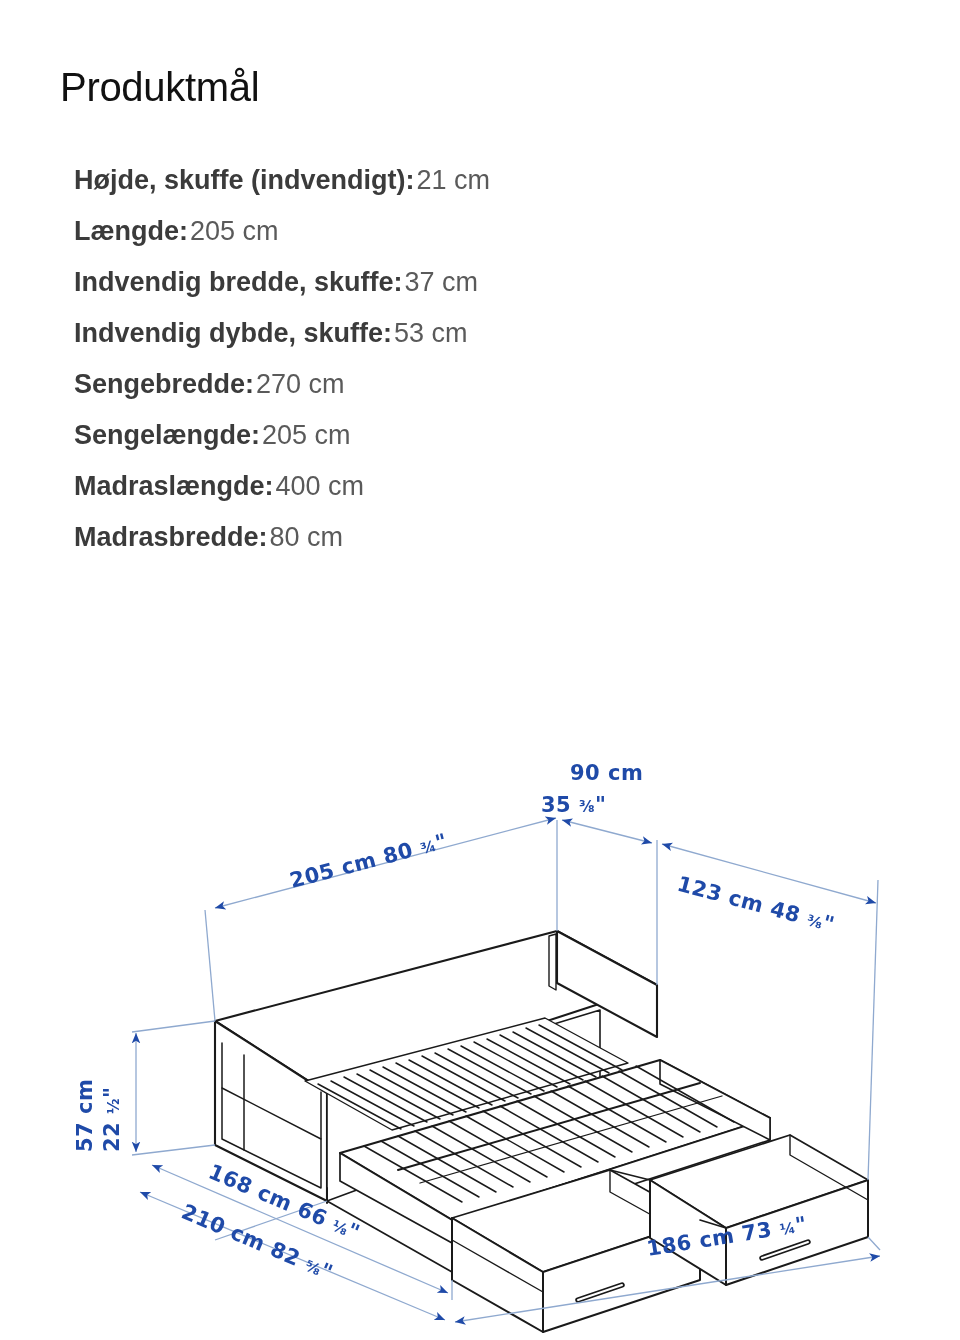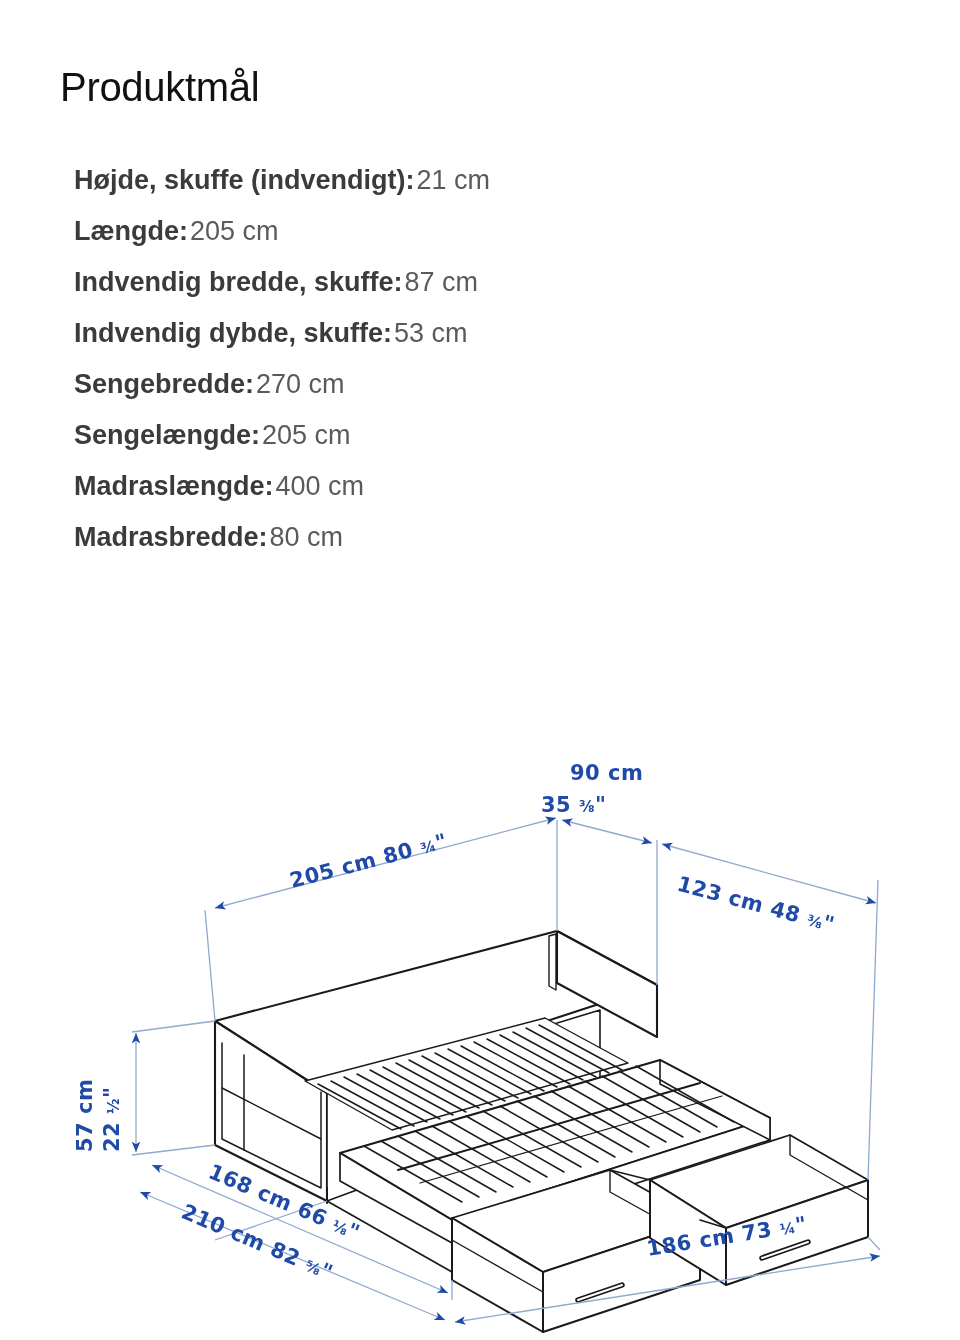--- a/index.html
+++ b/index.html
@@ -92,21 +92,21 @@
 
   <div class="spec-list">
 
     <div class="spec-row">
       <span class="spec-label">Højde, skuffe (indvendigt):</span><span class="spec-value">21 cm</span>
     </div>
     <div class="spec-row">
       <span class="spec-label">Længde:</span><span class="spec-value">205 cm</span>
     </div>
     <div class="spec-row">
-      <span class="spec-label">Indvendig bredde, skuffe:</span><span class="spec-value">87 cm</span>
+      <span class="spec-label">Indvendig bredde, skuffe:</span><span class="spec-value">37 cm</span>
     </div>
     <div class="spec-row">
       <span class="spec-label">Indvendig dybde, skuffe:</span><span class="spec-value">53 cm</span>
     </div>
     <div class="spec-row">
       <span class="spec-label">Sengebredde:</span><span class="spec-value">270 cm</span>
     </div>
     <div class="spec-row">
       <span class="spec-label">Sengelængde:</span><span class="spec-value">205 cm</span>
     </div>

